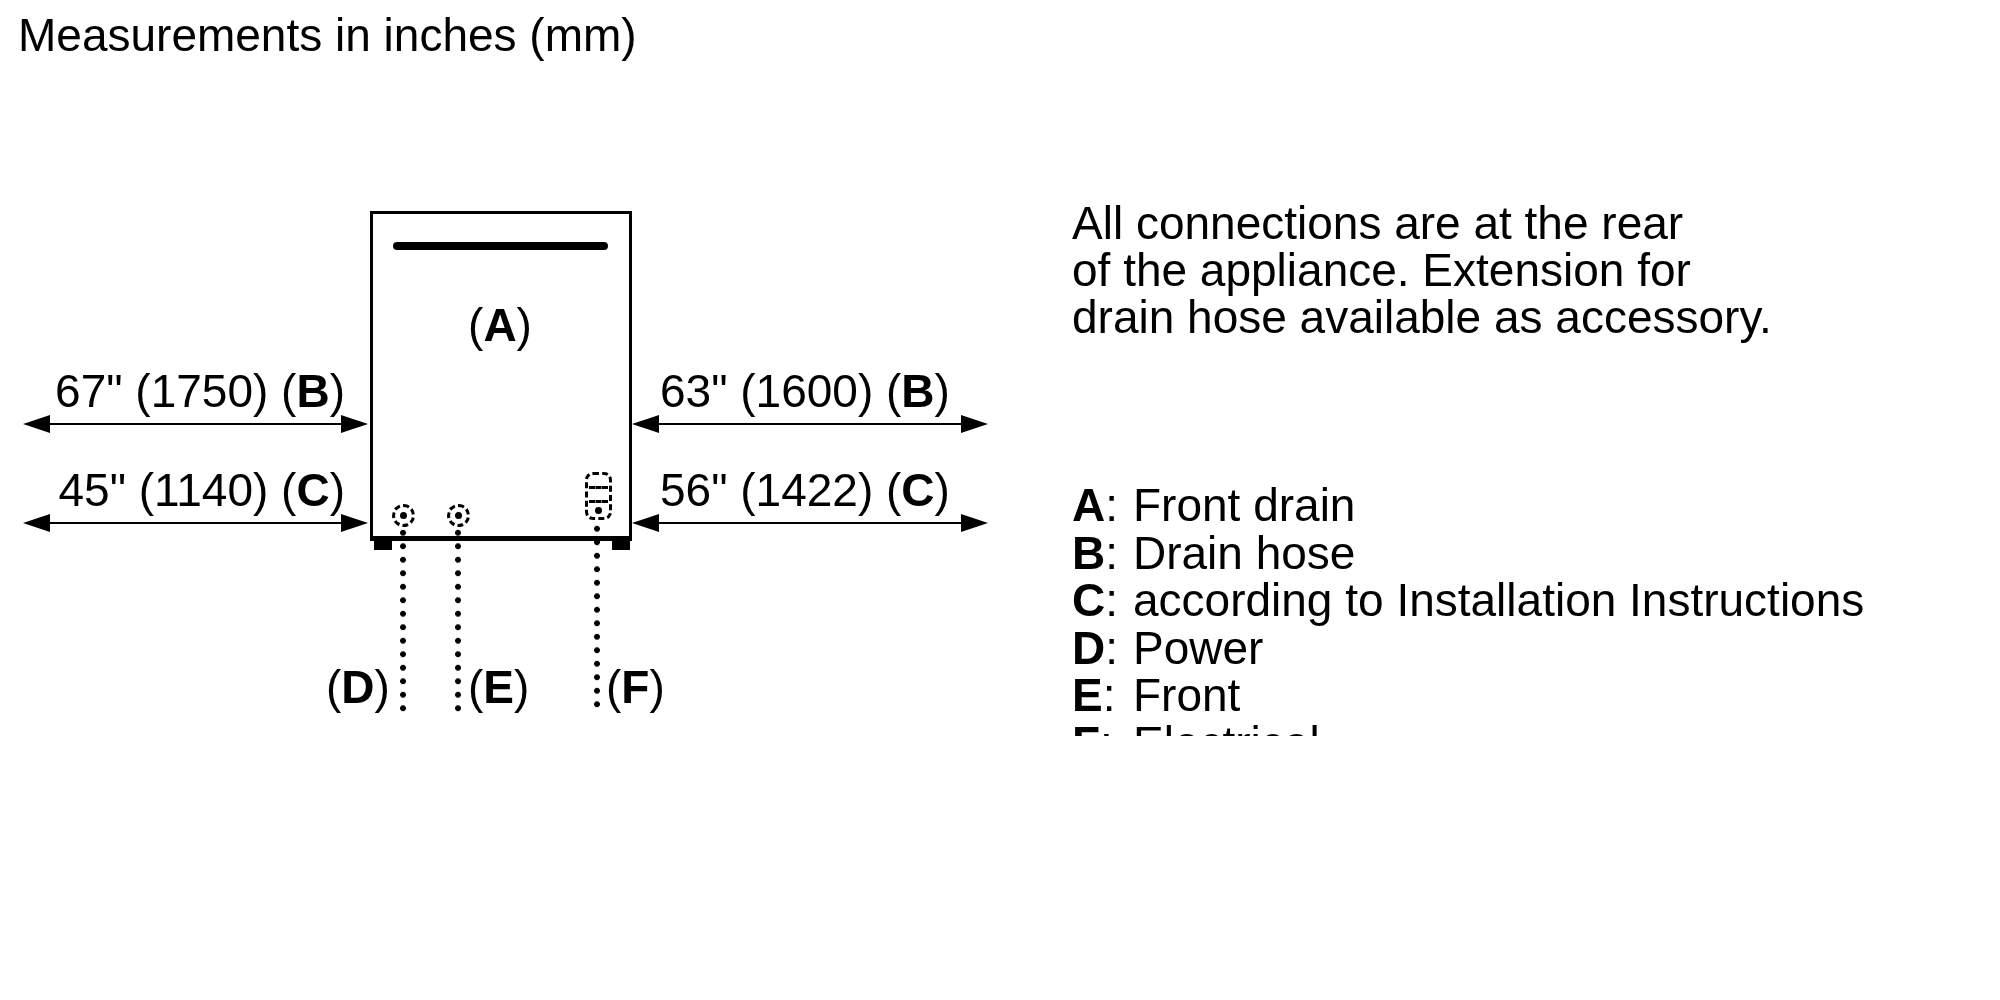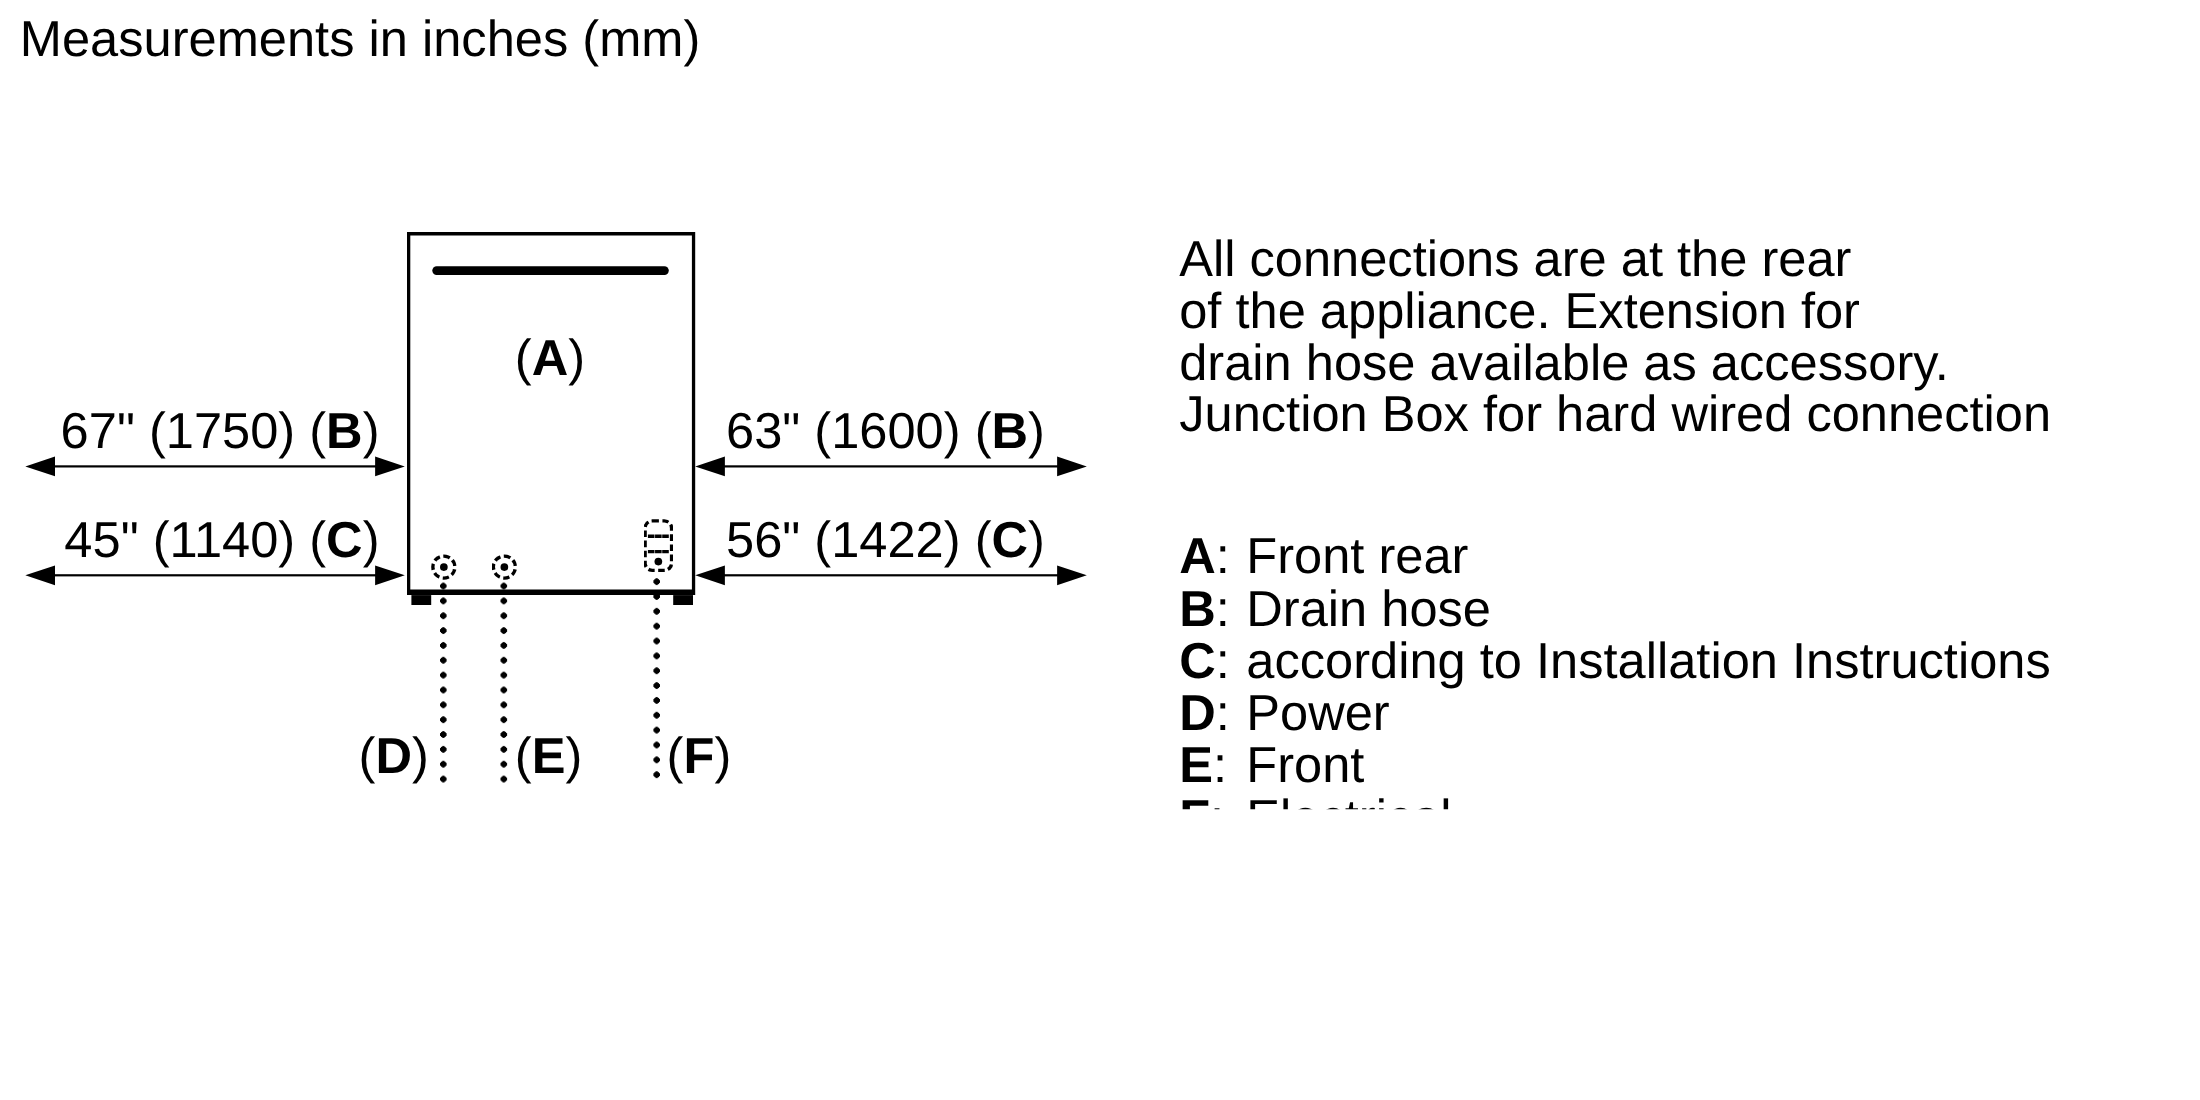--- a/index.html
+++ b/index.html
@@ -55,21 +55,21 @@
   .arr-lc{left:23px;top:514px;width:345px;}
   .arr-rb{left:632px;top:415px;width:356px;}
   .arr-rc{left:632px;top:514px;width:356px;}
   .arrow .shaft{position:absolute;left:10px;right:10px;top:7.5px;height:2.5px;background:#000;}
   .arrow .head-l{position:absolute;left:0;top:0;width:0;height:0;
     border-top:9px solid transparent;border-bottom:9px solid transparent;border-right:27px solid #000;}
   .arrow .head-r{position:absolute;right:0;top:0;width:0;height:0;
     border-top:9px solid transparent;border-bottom:9px solid transparent;border-left:27px solid #000;}
 
   
-  .notes{left:1072px;top:212px;font-size:46px;line-height:47px;white-space:nowrap;}
+  .notes{left:1072px;top:200px;font-size:46px;line-height:47px;white-space:nowrap;}
   .legend{left:1072px;top:482px;font-size:46px;line-height:47.5px;}
   .legend-item{position:relative;padding-left:61px;white-space:nowrap;}
   .legend-prefix{position:absolute;left:0;top:0;}
 </style>
 </head>
 <body>
 
 <div class="page">
 
   <div class="abs title">Measurements in inches (mm)</div>
@@ -123,27 +123,26 @@
   <div class="abs arrow arr-rc">
     <div class="shaft"></div>
     <div class="head-l"></div>
     <div class="head-r"></div>
   </div>
 
   <div class="abs notes">
     <div>All connections are at the rear</div>
     <div>of the appliance. Extension for</div>
     <div>drain hose available as accessory.</div>
-    <div>Junction Box for hard wired connection</div>
   </div>
 
   <div class="abs legend">
     <div class="legend-item">
       <span class="legend-prefix"><b>A</b><span>:</span></span>
-      <div>Front rear</div>
+      <div>Front drain</div>
     </div>
     <div class="legend-item">
       <span class="legend-prefix"><b>B</b><span>:</span></span>
       <div>Drain hose</div>
     </div>
     <div class="legend-item">
       <span class="legend-prefix"><b>C</b><span>:</span></span>
       <div>according to Installation Instructions</div>
     </div>
     <div class="legend-item">

